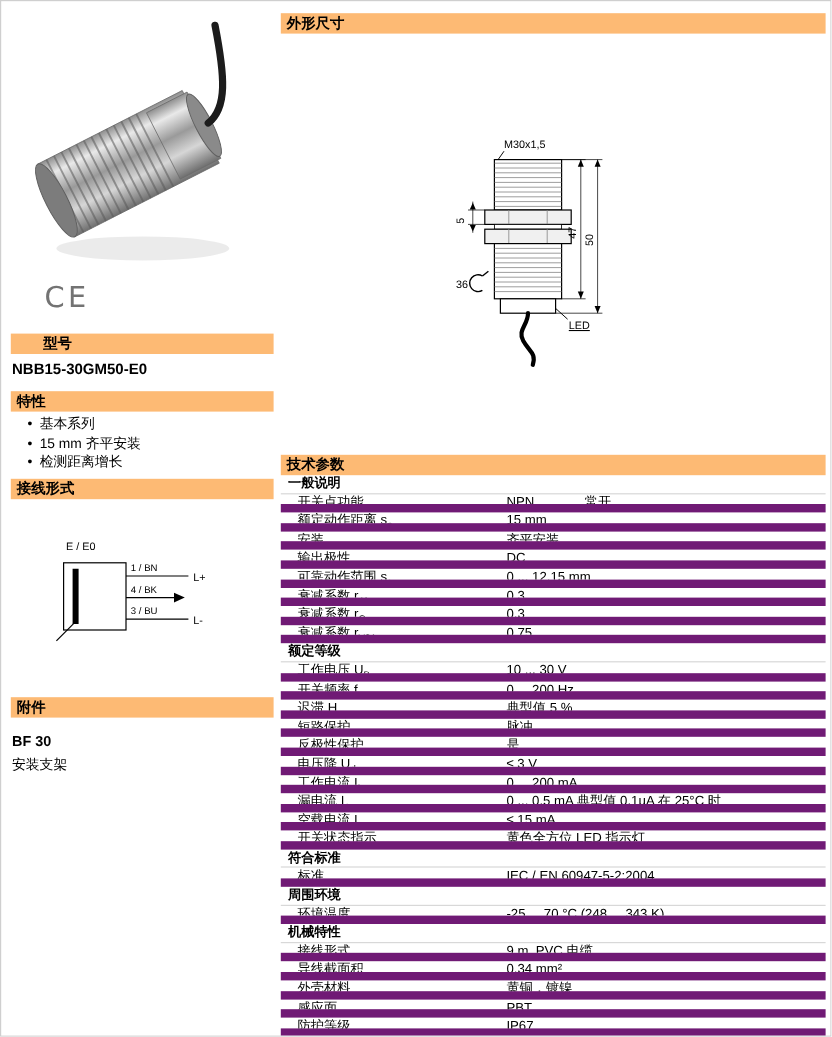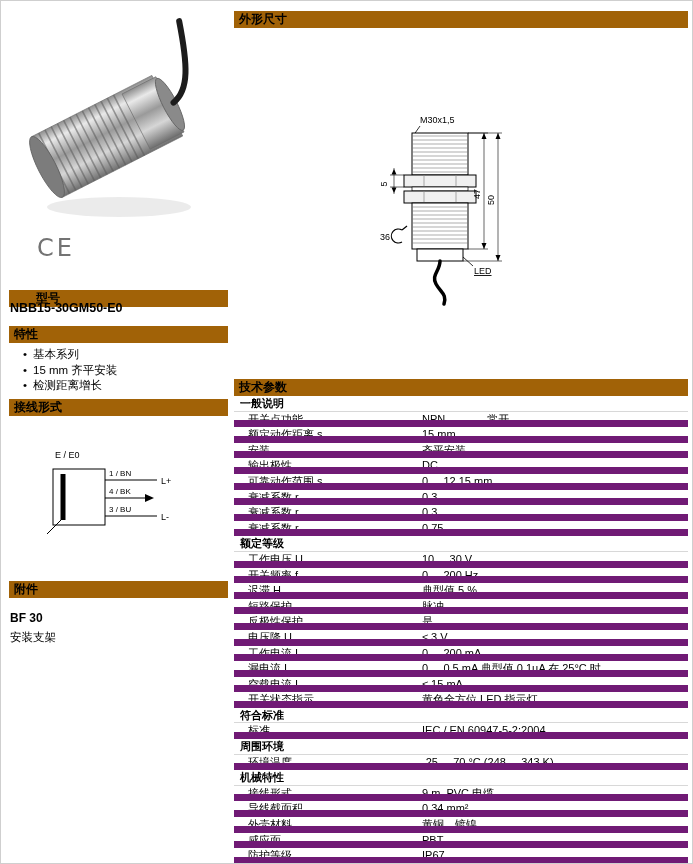--- a/index.html
+++ b/index.html
@@ -1,18 +1,18 @@
 <!DOCTYPE html>
 <html><head>
 <meta charset="utf-8">
 <style>
   html,body{margin:0;padding:0;background:#fff;}
   body{font-family:"Liberation Sans","DejaVu Sans",sans-serif;color:#000;}
   .page{position:relative;width:693px;height:864px;background:#ffffff;border:1px solid #cfcfcf;box-sizing:border-box;overflow:hidden;}
-  .hbar{position:absolute;background:#a16207;font-size:12px;font-weight:bold;height:17px;line-height:17px;padding-left:5px;box-sizing:border-box;}
+  .hbar{position:absolute;background:#fdba74;font-size:12px;font-weight:bold;height:17px;line-height:17px;padding-left:5px;box-sizing:border-box;}
   .hbar.left{left:8px;width:219px;}
   .hbar.right{left:233px;width:454px;}
   .model-value{position:absolute;left:9px;top:300px;font-size:12.5px;font-weight:bold;}
   .features{position:absolute;left:22px;top:346px;width:216px;}
   .feature-item{font-size:11.5px;line-height:15.5px;display:flex;}
   .feature-item .bullet::before{content:"•";margin-right:6px;}
   .acc-name{position:absolute;left:9px;top:610px;font-size:12px;font-weight:bold;}
   .acc-desc{position:absolute;left:9px;top:629px;font-size:11.5px;}
   .ce-mark{position:absolute;left:36px;top:233px;font-size:24px;letter-spacing:3px;color:#737373;font-family:"DejaVu Sans",sans-serif;}
   .photo-wrap{position:absolute;left:8px;top:8px;width:219px;height:225px;}
@@ -64,21 +64,21 @@
         <rect x="100" y="-31" width="38" height="62" fill="url(#metal)" stroke="#6a6a6a" stroke-width="0.6"></rect>
         <ellipse cx="0" cy="0" rx="9" ry="34" fill="#7c7c7c" stroke="#5f5f5f" stroke-width="0.8"></ellipse>
         <ellipse cx="138" cy="0" rx="7" ry="29" fill="#8a8a8a" stroke="#606060" stroke-width="0.8"></ellipse>
         <path d="M142,0 C162,-4 172,-28 184,-70" fill="none" stroke="#1c1c1c" stroke-width="6" stroke-linecap="round"></path>
       </g>
     </svg>
   </div>
 
   <div class="ce-mark">CE</div>
 
-  <div class="hbar left" style="top:289px;padding-left:27px;">型号</div>
+  <div class="hbar left" style="top:277px;padding-left:27px;">型号</div>
   <div class="model-value">NBB15-30GM50-E0</div>
 
   <div class="hbar left" style="top:325px;">特性</div>
   <div class="features">
       <div class="feature-item">
         <span class="bullet"></span>
         <span>基本系列</span>
       </div>
       <div class="feature-item">
         <span class="bullet"></span>

